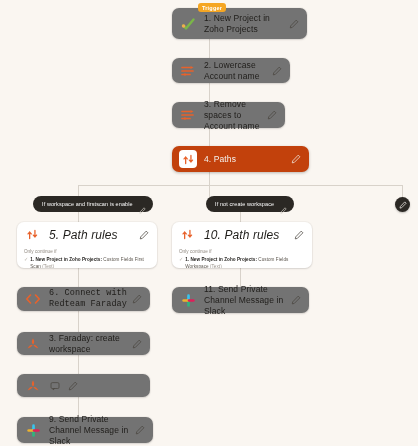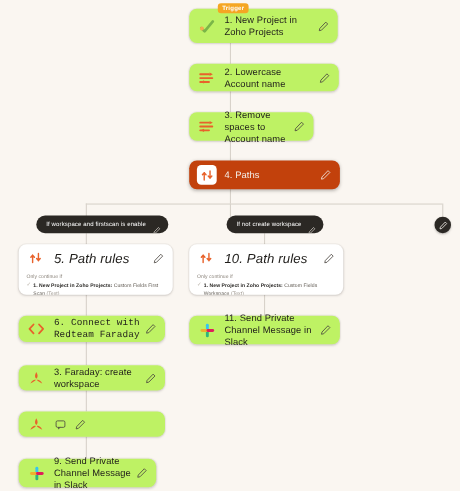--- a/index.html
+++ b/index.html
@@ -13,21 +13,21 @@
   #canvas{position:absolute;inset:0;}
 
   
   .ln{position:absolute;background:#d8d2ca;}
   .ln.v{width:1px;}
   .ln.h{height:1px;}
 
   
   .node{
     position:absolute;
-    background:#bef264;
+    background:#737373;
     border-radius:7px;
     box-shadow:0 1px 2px rgba(30,25,20,.13), 0 0 0 1px rgba(30,25,20,.035);
     display:flex;
     align-items:center;
     box-sizing:border-box;
     padding:0 7px;
   }
   .node .ico{
     width:18px;height:18px;flex:0 0 18px;
     display:flex;align-items:center;justify-content:center;
@@ -178,21 +178,21 @@
       </svg>
     </div>
     <div class="title">1. New Project in Zoho Projects</div>
     <div class="pencil">
       <svg width="10" height="10" viewBox="0 0 16 16">
         <path d="M11.5 1.8 L14.2 4.5 L5.2 13.5 L2 14.2 L2.7 11z" fill="none" stroke="#4a453f" stroke-width="1.2" stroke-linejoin="round"></path>
       </svg>
     </div>
   </div>
 
-  <div class="node" style="left:172px;top:58px;width:136px;height:25px;">
+  <div class="node" style="left:172px;top:58px;width:118px;height:25px;">
     <div class="ico">
       <svg width="16" height="16" viewBox="0 0 16 16">
         <path d="M2 4.5h8M2 8h11M2 11.5h8" stroke="#e8622b" stroke-width="1.7" stroke-linecap="round"></path>
         <path d="M10.5 3 L13.5 4.5 L10.5 6" fill="#e8622b"></path>
         <path d="M5.5 10 L2.5 11.5 L5.5 13" fill="#e8622b"></path>
       </svg>
     </div>
     <div class="title">2. Lowercase Account name</div>
     <div class="pencil">
       <svg width="10" height="10" viewBox="0 0 16 16">
@@ -350,21 +350,21 @@
         <path d="M5 12 L5 14.2 L7.6 12" fill="none" stroke="#4a453f" stroke-width="1.2" stroke-linejoin="round"></path>
       </svg>
     </div>
     <div class="pencil">
       <svg width="10" height="10" viewBox="0 0 16 16">
         <path d="M11.5 1.8 L14.2 4.5 L5.2 13.5 L2 14.2 L2.7 11z" fill="none" stroke="#4a453f" stroke-width="1.2" stroke-linejoin="round"></path>
       </svg>
     </div>
   </div>
 
-  <div class="node" style="left:17px;top:417px;width:125px;height:26px;">
+  <div class="node" style="left:17px;top:417px;width:136px;height:26px;">
     <div class="ico">
       <svg width="15" height="15" viewBox="0 0 16 16">
         <rect x="6.6" y="1.4" width="2.8" height="7.4" rx="1.4" fill="#36c5f0"></rect>
         <rect x="6.6" y="7.2" width="2.8" height="7.4" rx="1.4" fill="#2eb67d"></rect>
         <rect x="1.4" y="6.6" width="7.4" height="2.8" rx="1.4" fill="#ecb22e"></rect>
         <rect x="7.2" y="6.6" width="7.4" height="2.8" rx="1.4" fill="#e01e5a"></rect>
       </svg>
     </div>
     <div class="title">9. Send Private Channel Message in Slack</div>
     <div class="pencil">

